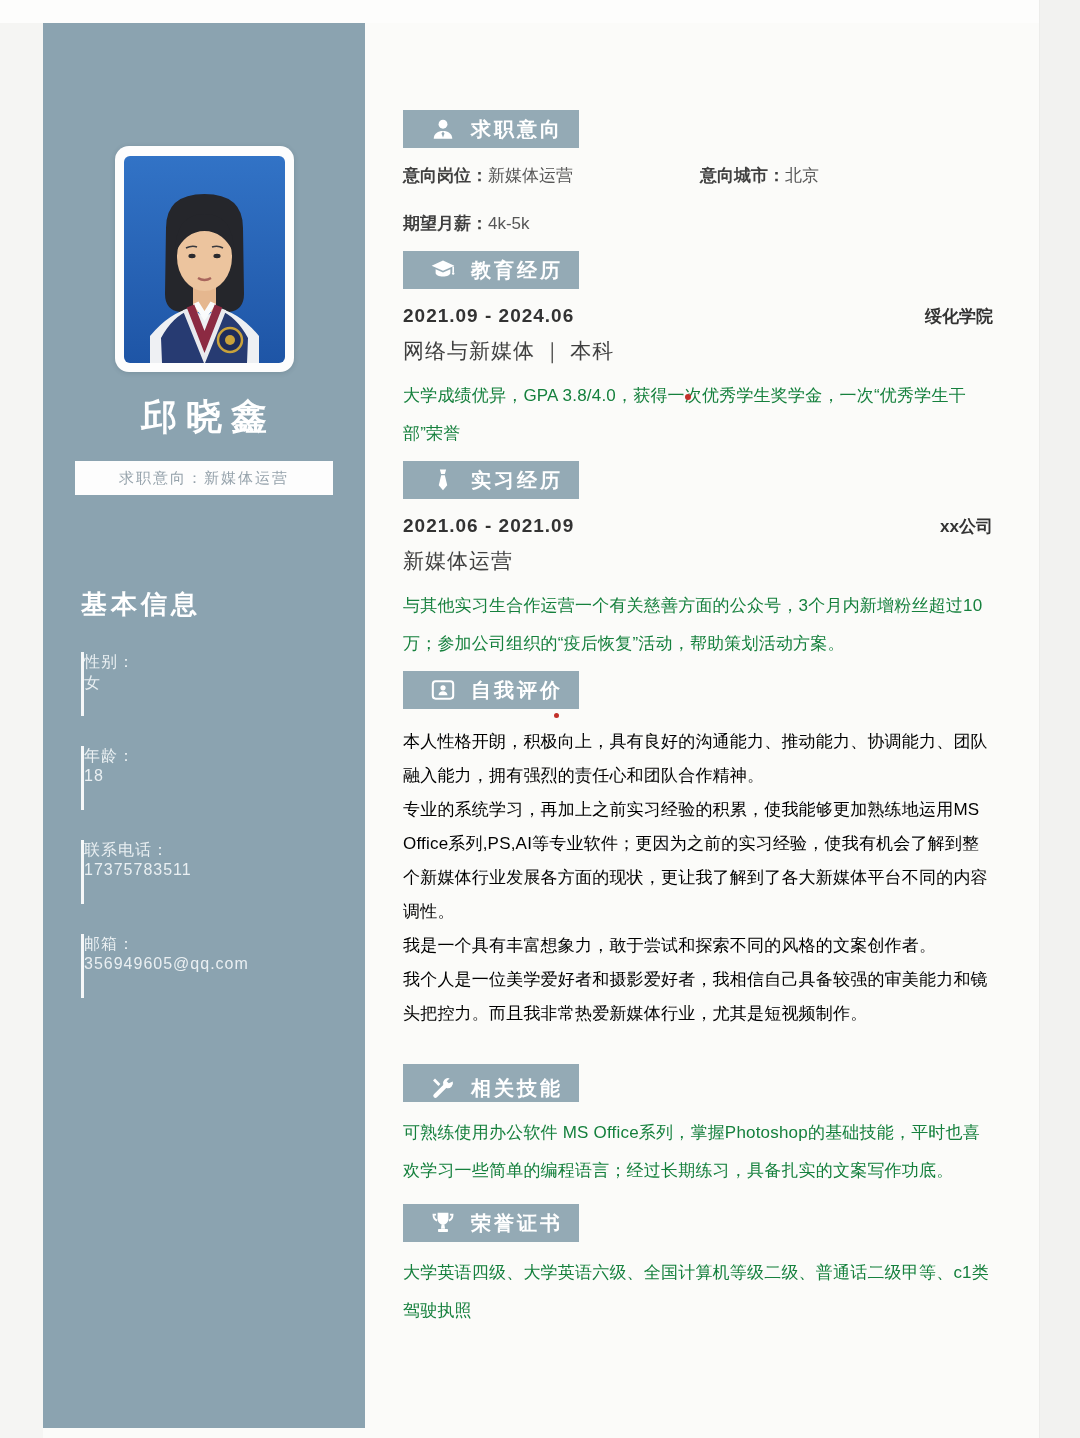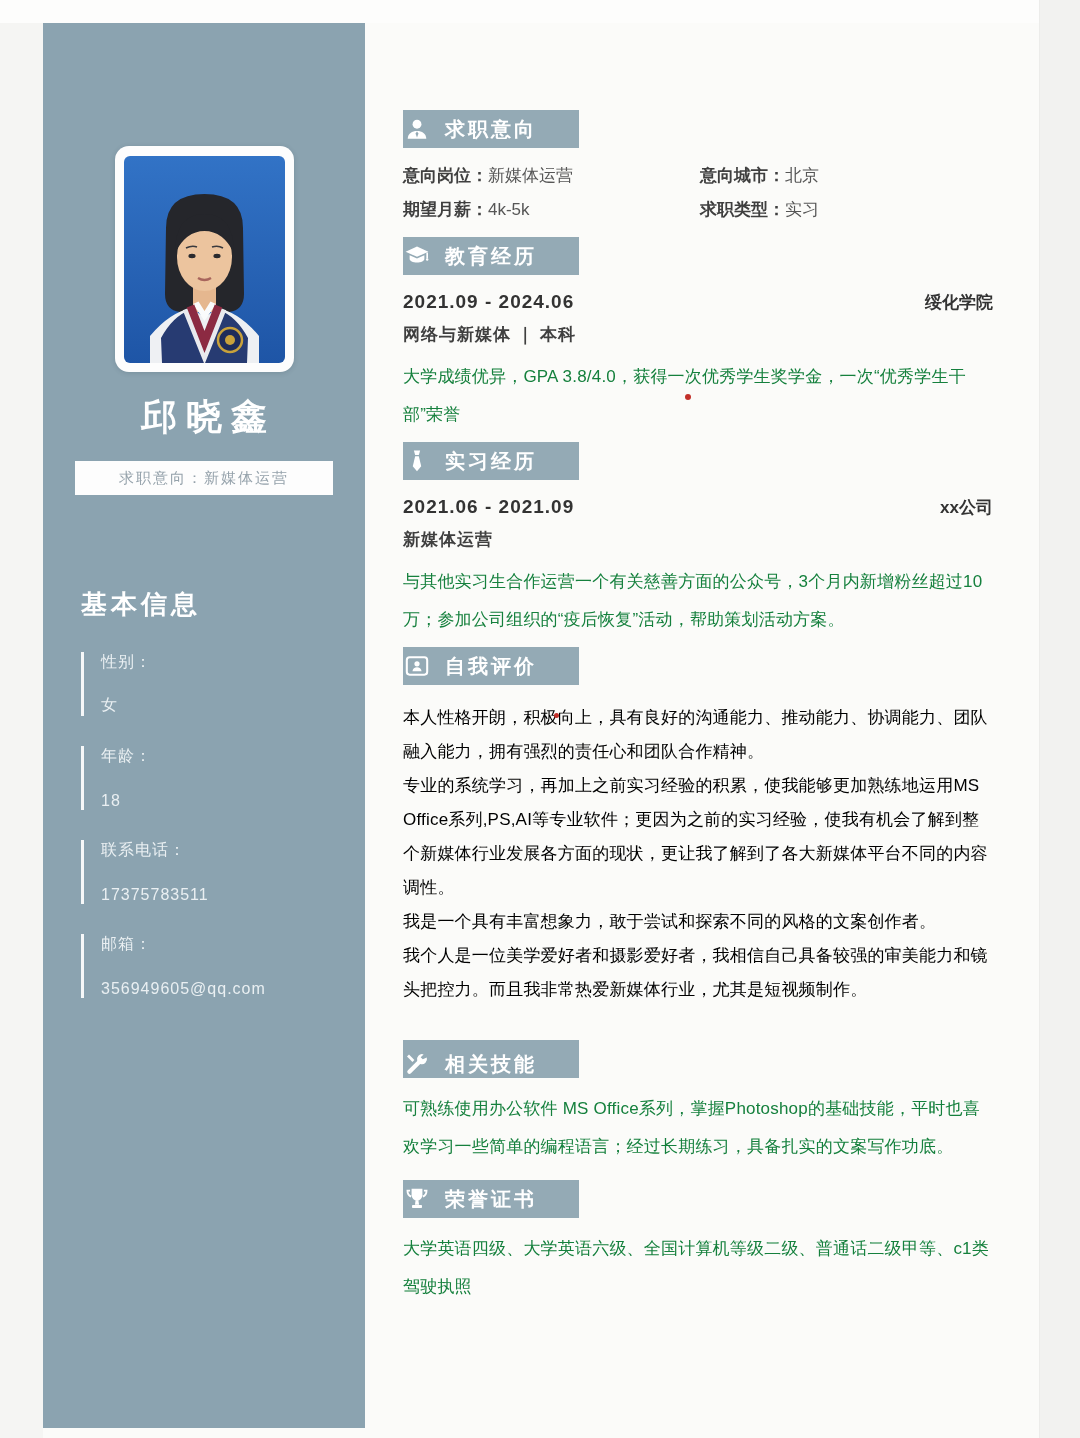--- a/index.html
+++ b/index.html
@@ -11,43 +11,43 @@
 
   
   .sidebar{position:absolute;left:43px;top:23px;width:322px;height:1405px;background:#8ba3b0;}
   .photo-frame{margin:123px auto 0;width:179px;height:226px;background:#fdfdfd;border-radius:14px;
                display:flex;align-items:center;justify-content:center;box-shadow:0 1px 5px rgba(40,60,70,.18);}
   .photo-frame svg{display:block;border-radius:6px;}
   .name{margin-top:21px;text-align:center;color:#fff;font-size:36px;font-weight:bold;letter-spacing:9px;text-indent:9px;}
   .banner{margin:19px auto 0;width:258px;height:34px;line-height:34px;background:#fdfdfd;color:#95a2ab;
           font-size:15px;text-align:center;letter-spacing:2px;}
   .bi-title{margin:92px 0 0 38px;color:#fff;font-size:26px;font-weight:bold;letter-spacing:4px;}
-  .bi-item{margin:30px 0 0 38px;border-left:3px solid rgba(255,255,255,.92);padding-left:17px;height:64px;
-           display:flex;flex-direction:column;justify-content:space-between;color:#eef3f5;font-size:16px;letter-spacing:1px;}
+  .bi-item{margin:30px 0 0 38px;border-left:3px solid rgba(255,255,255,.92);height:64px;
+           display:flex;flex-direction:column;color:#eef3f5;font-size:16px;letter-spacing:1px;}
   .bi-item:first-of-type{margin-top:18px;}
   .bi-label{opacity:.96;}
   .bi-value{opacity:.96;}
 
   
   .main{position:absolute;left:403px;top:0;width:590px;}
-  .badge{display:flex;align-items:center;background:#94aab5;width:176px;height:38px;padding-left:1px;
+  .badge{display:flex;align-items:center;background:#94aab5;width:176px;height:38px;padding-left:27px;
          box-sizing:border-box;gap:15px;}
   .badge svg{width:26px;height:26px;flex:0 0 auto;}
   .badge .t{color:#fff;font-size:20px;font-weight:bold;letter-spacing:3px;white-space:nowrap;}
   .mt-s1{margin-top:110px;} .mt-s2{margin-top:13px;} .mt-s3{margin-top:8px;}
   .mt-s4{margin-top:8px;}   .mt-s5{margin-top:33px;align-items:flex-end;} .mt-s6{margin-top:14px;}
 
-  .fields{margin-top:14px;display:grid;grid-template-columns:297px 1fr;row-gap:6px;font-size:17px;line-height:28px;}
+  .fields{margin-top:14px;display:grid;grid-template-columns:297px 1fr;row-gap:20px;font-size:17px;line-height:28px;}
   .f-label{font-weight:bold;color:#3f3f3f;}
   .f-val{color:#565656;}
 
   .entry-head{margin-top:16px;display:flex;justify-content:space-between;align-items:baseline;}
   .period{font-size:19px;font-weight:bold;color:#333;letter-spacing:1px;}
   .org{font-size:17px;font-weight:bold;color:#333;}
-  .entry-sub{margin-top:9px;font-size:17px;font-weight:bold;color:#3f3f3f;letter-spacing:1px;}
+  .entry-sub{margin-top:9px;font-size:21px;font-weight:normal;color:#3f3f3f;letter-spacing:1px;}
   .desc{margin-top:12px;font-size:17px;color:#15803d;line-height:38px;letter-spacing:.2px;}
   .paras{margin-top:16px;}
   .para{font-size:17px;color:#000000;line-height:34px;letter-spacing:.2px;}
 
   .speck{position:absolute;border-radius:50%;background:#c2302a;}
   .speck-1{left:685px;top:394px;width:6px;height:6px;}
   .speck-2{left:554px;top:713px;width:5px;height:5px;}
 </style>
 </head>
 <body>
@@ -135,23 +135,20 @@
     <div class="fields">
       <div>
         <span class="f-label">意向岗位：</span><span class="f-val">新媒体运营</span>
       </div>
       <div>
         <span class="f-label">意向城市：</span><span class="f-val">北京</span>
       </div>
       <div>
         <span class="f-label">期望月薪：</span><span class="f-val">4k-5k</span>
       </div>
-      <div>
-        <span class="f-label">求职类型：</span><span class="f-val">实习</span>
-      </div>
     </div>
 
     <div class="badge mt-s2">
       <svg viewBox="0 0 24 24">
         <path d="M12 3.2 1.5 8 12 12.8 22.5 8Z" fill="#fff"></path>
         <path d="M5.2 11.3v3.5c0 1.8 3 3.2 6.8 3.2s6.8-1.4 6.8-3.2v-3.5L12 14.4Z" fill="#fff"></path>
         <path d="M21.4 8.8v5.6" stroke="#fff" stroke-width="1.5" fill="none"></path>
         <circle cx="21.4" cy="15.2" r="1.1" fill="#fff"></circle>
       </svg>
       <span class="t">教育经历</span>

